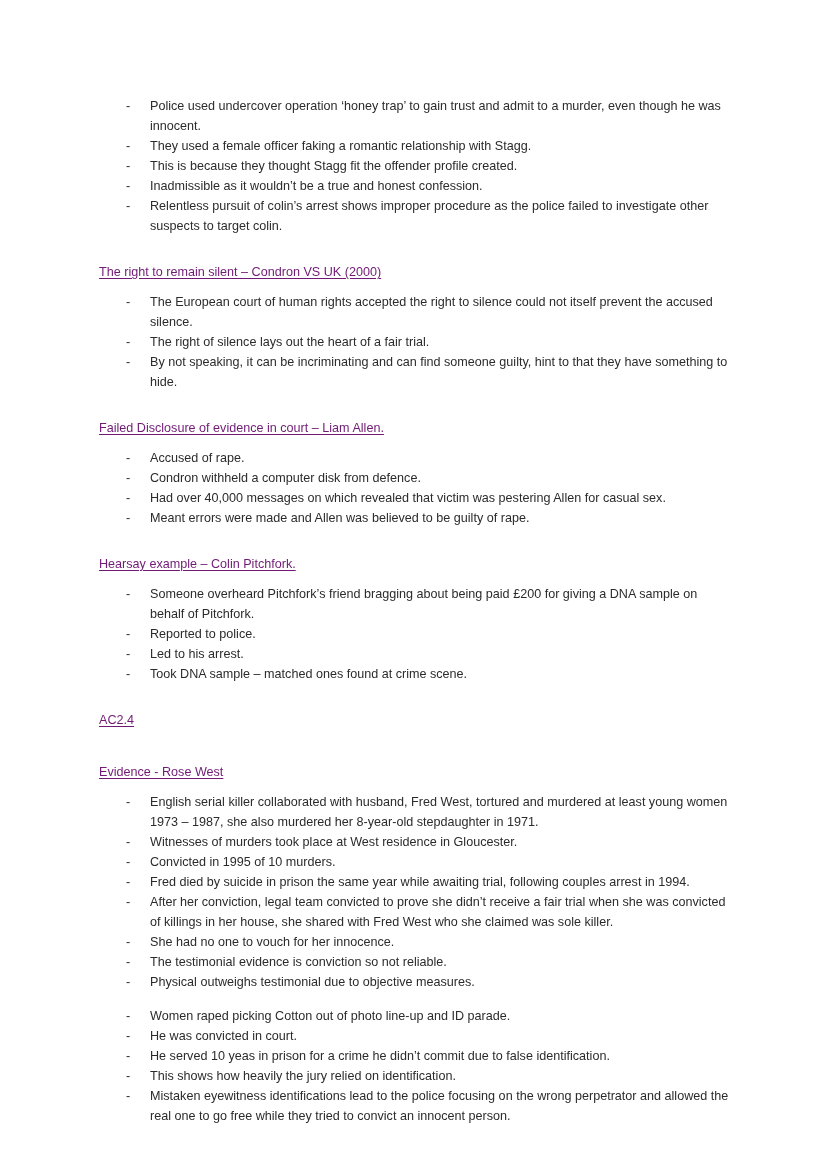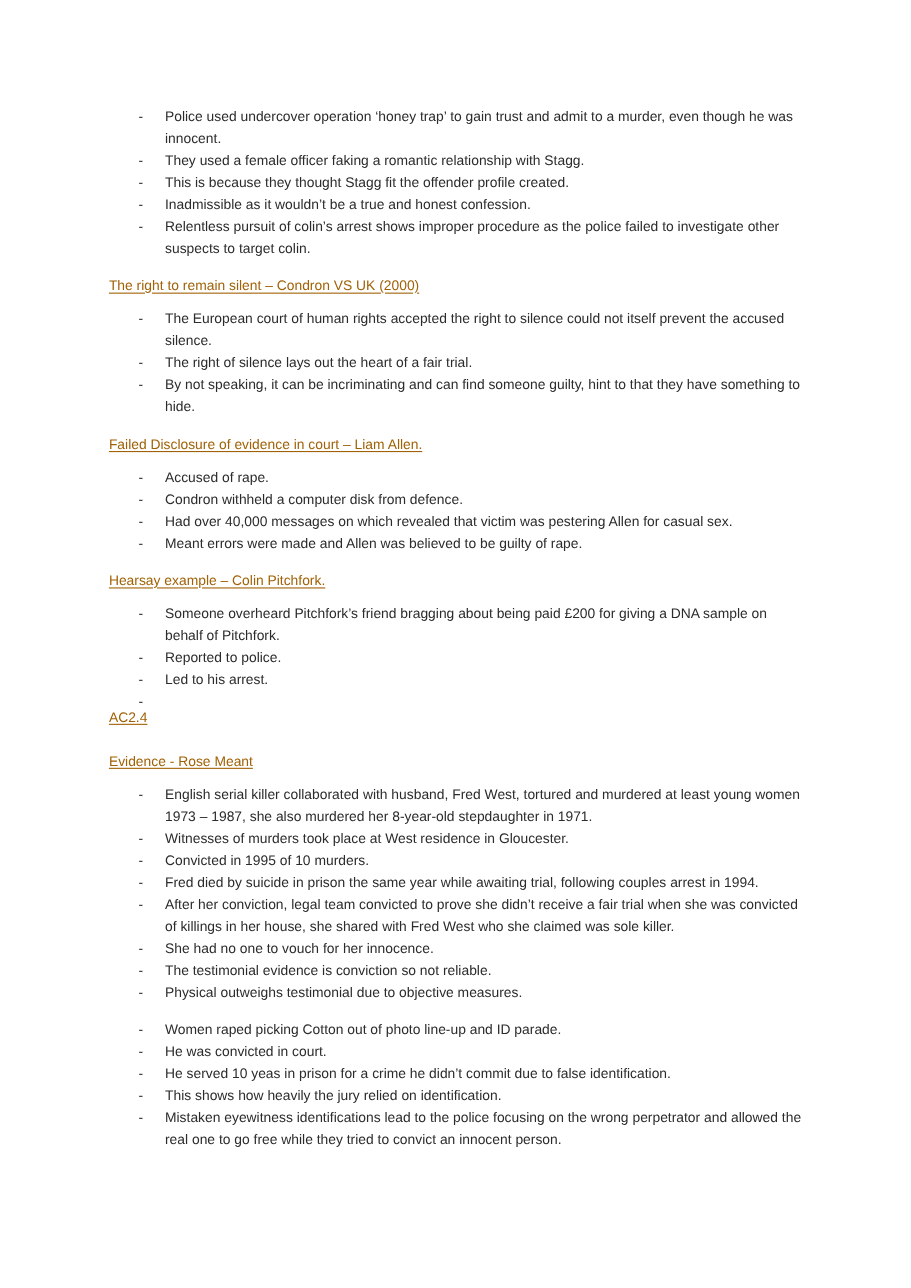--- a/index.html
+++ b/index.html
@@ -24,24 +24,24 @@
   }
   .doc-body {
     width: 631px;
   }
   .section {
     margin: 0;
   }
   .heading {
     font-size: 12.6px;
     line-height: 20px;
-    color: #a16207;
+    color: #701a75;
     text-decoration: underline;
     text-underline-offset: 2px;
-    margin: 0 0 10px 0;
+    margin: 12px 0 10px 0;
     padding: 0;
     font-weight: 400;
     white-space: nowrap;
   }
   .bullets {
     list-style: none;
     margin: 0 0 0 0;
     padding: 0;
   }
   .bullet {
@@ -98,30 +98,30 @@
           <li class="bullet"><span class="dash">-</span><span class="bullet-text">Meant errors were made and Allen was believed to be guilty of rape.</span></li>
         </ul>
       </div>
       <div class="spacer-md"></div>
       <div class="section">
         <div class="heading">Hearsay example – Colin Pitchfork.</div>
         <ul class="bullets">
           <li class="bullet"><span class="dash">-</span><span class="bullet-text">Someone overheard Pitchfork’s friend bragging about being paid £200 for giving a DNA sample on behalf of Pitchfork.</span></li>
           <li class="bullet"><span class="dash">-</span><span class="bullet-text">Reported to police.</span></li>
           <li class="bullet"><span class="dash">-</span><span class="bullet-text">Led to his arrest.</span></li>
-          <li class="bullet"><span class="dash">-</span></li>
+          <li class="bullet"><span class="dash">-</span><span class="bullet-text">Took DNA sample – matched ones found at crime scene.</span></li>
         </ul>
       </div>
       <div class="spacer-md"></div>
       <div class="section">
         <div class="heading">AC2.4</div>
       </div>
       <div class="spacer-sm"></div>
       <div class="section">
-        <div class="heading">Evidence - Rose Meant</div>
+        <div class="heading">Evidence - Rose West</div>
         <ul class="bullets">
           <li class="bullet"><span class="dash">-</span><span class="bullet-text">English serial killer collaborated with husband, Fred West, tortured and murdered at least young women 1973 – 1987, she also murdered her 8-year-old stepdaughter in 1971.</span></li>
           <li class="bullet"><span class="dash">-</span><span class="bullet-text">Witnesses of murders took place at West residence in Gloucester.</span></li>
           <li class="bullet"><span class="dash">-</span><span class="bullet-text">Convicted in 1995 of 10 murders.</span></li>
           <li class="bullet"><span class="dash">-</span><span class="bullet-text">Fred died by suicide in prison the same year while awaiting trial, following couples arrest in 1994.</span></li>
           <li class="bullet"><span class="dash">-</span><span class="bullet-text">After her conviction, legal team convicted to prove she didn’t receive a fair trial when she was convicted of killings in her house, she shared with Fred West who she claimed was sole killer.</span></li>
           <li class="bullet"><span class="dash">-</span><span class="bullet-text">She had no one to vouch for her innocence.</span></li>
           <li class="bullet"><span class="dash">-</span><span class="bullet-text">The testimonial evidence is conviction so not reliable.</span></li>
           <li class="bullet"><span class="dash">-</span><span class="bullet-text">Physical outweighs testimonial due to objective measures.</span></li>
         </ul>

